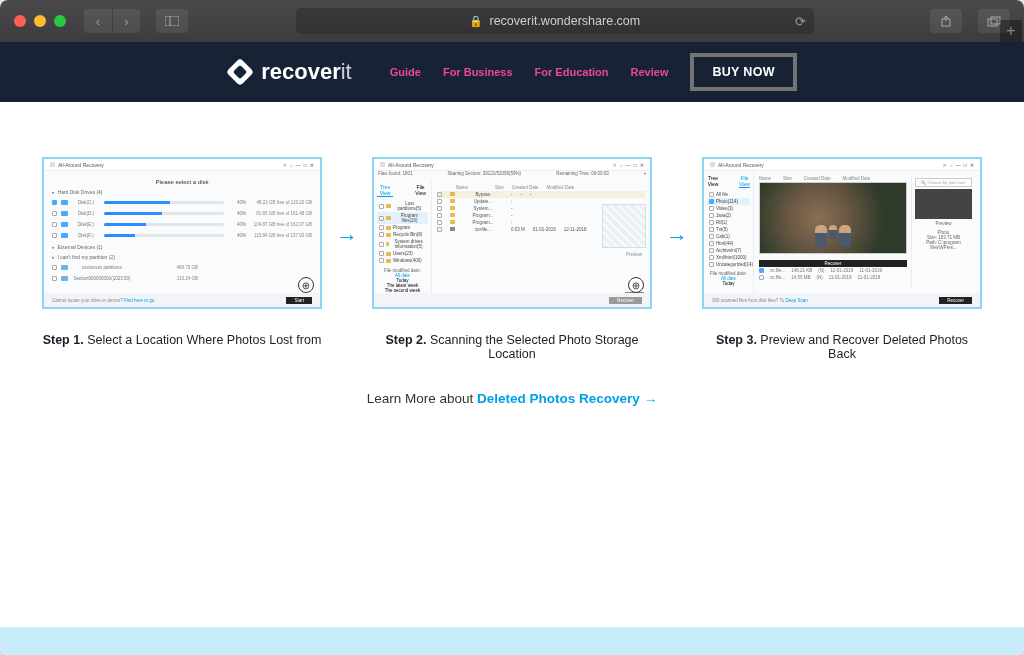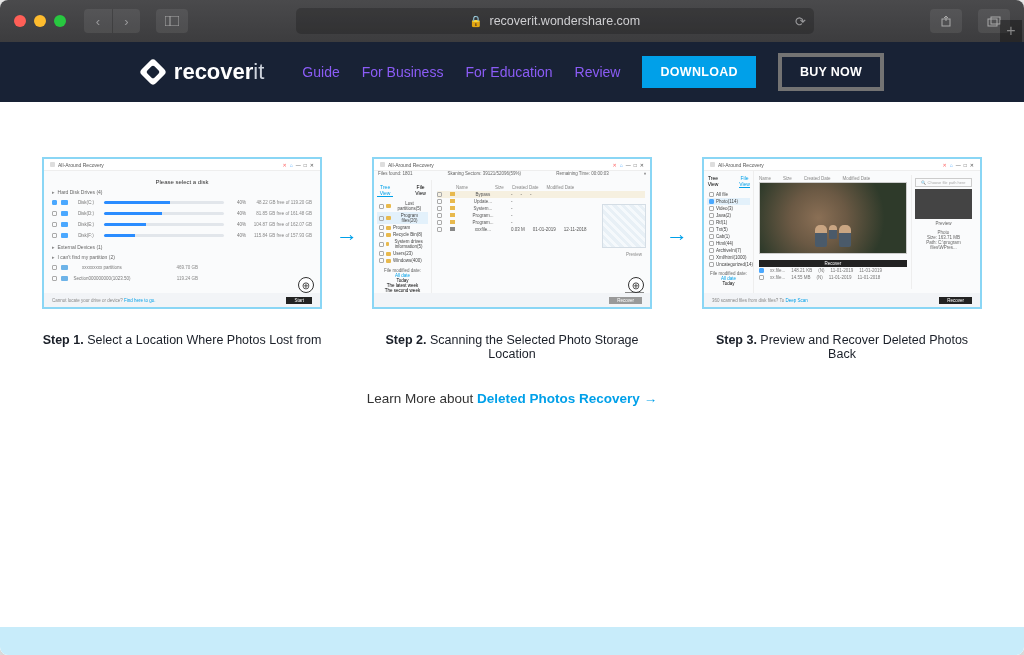--- a/index.html
+++ b/index.html
@@ -26,21 +26,21 @@
     
     .page { background: #fff; height: calc(655px - 42px); overflow: hidden; }
     
     
     .site-nav { background: #182235; height: 60px; display: flex; align-items: center; justify-content: center; gap: 22px; }
     .logo { display: flex; align-items: center; gap: 8px; color: #fff; font-weight: 700; font-size: 22px; margin-right: 16px; }
     .logo-mark { width: 26px; height: 26px; position:relative; }
     .logo-mark svg { display:block; }
     .logo .bold { font-weight:700; }
     .logo .thin { font-weight:300; color:#cdd3dc; }
-    .site-link { color: #8b5cf6; text-decoration: none; font-size: 14px; font-weight: 400; }
+    .site-link { color: #ec4899; text-decoration: none; font-size: 11px; font-weight: 700; }
     .download-btn { background: #00a0e9; color:#fff; padding: 9px 18px; font-size: 12.5px; font-weight:700; border:none; letter-spacing:0.3px; }
     .buy-btn { background: transparent; color:#fff; padding: 8px 18px; font-size: 12.5px; font-weight:700; border:4px solid #737373; letter-spacing:0.3px; }
 
     
     .main { padding: 55px 40px 0; text-align:center; position:relative; height: calc(100% - 60px); }
     .main-title { font-size: 24px; font-weight: 700; color: #18202e; margin-bottom: 20px; }
     .main-sub { font-size: 17px; color: #22272f; margin-bottom: 48px; }
 
     .steps-row { display:flex; align-items:flex-start; justify-content:center; gap: 14px; padding: 0 4px; }
     .step-card { width: 280px; }
@@ -163,21 +163,20 @@
               <rect x="3" y="3" width="20" height="20" rx="4" transform="rotate(45 13 13)" fill="#fff"></rect>
               <rect x="8" y="8" width="10" height="10" rx="2" transform="rotate(45 13 13)" fill="#182235"></rect>
             </svg>
         </span>
         <span><span class="bold">recover</span><span class="thin">it</span></span>
       </div>
       <a class="site-link">Guide</a>
       <a class="site-link">For Business</a>
       <a class="site-link">For Education</a>
       <a class="site-link">Review</a>
-      <button class="download-btn">DOWNLOAD</button>
       <button class="buy-btn">BUY NOW</button>
     </div>
 
     <div class="main">
 
       <div class="steps-row">
 
         <div class="step-card">
           <div class="step-img">
             <div class="mini-titlebar">

